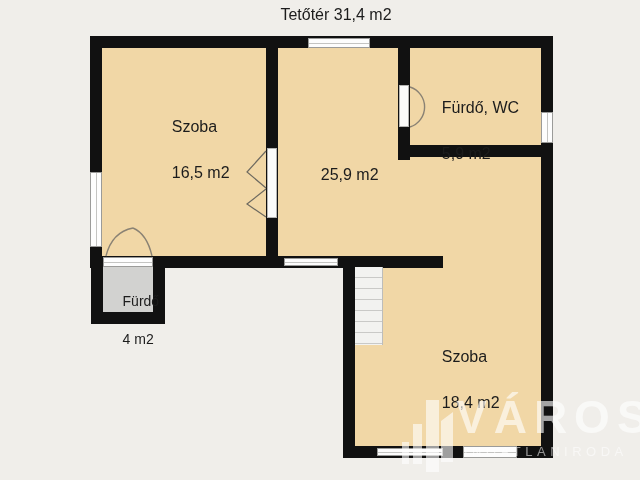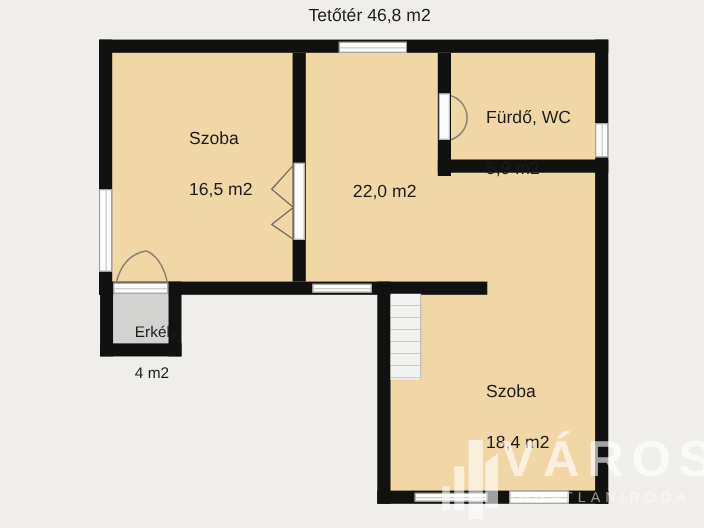--- a/index.html
+++ b/index.html
@@ -46,21 +46,21 @@
   .wm-b2{left:13px;bottom:10px;width:9px;height:40px;}
   .wm-b3{left:26px;bottom:2px;width:13px;height:72px;}
   .wm-b4{left:41px;bottom:12px;width:12px;height:50px;
          clip-path:polygon(0 18%,100% 0,100% 100%,0 100%);}
 </style>
 </head>
 <body>
 
 <div id="stage">
 
-  <div class="title">Tetőtér 46,8 m2</div>
+  <div class="title">Tetőtér 31,4 m2</div>
 
   <div class="floor" style="left:96px;top:42px;width:452px;height:220px;"></div>
   <div class="floor" style="left:348px;top:262px;width:200px;height:190px;"></div>
 
   <div class="wall" style="left:90px;top:36px;width:463px;height:12px;"></div>
   <div class="wall" style="left:90px;top:36px;width:12px;height:232px;"></div>
   <div class="wall" style="left:541px;top:36px;width:12px;height:422px;"></div>
   <div class="wall" style="left:90px;top:256px;width:353px;height:12px;"></div>
   <div class="wall" style="left:343px;top:256px;width:12px;height:202px;"></div>
   <div class="wall" style="left:343px;top:446px;width:210px;height:12px;"></div>
@@ -97,32 +97,32 @@
 
     <path d="M410,87 A21,21 0 0 1 410,127" fill="none" stroke="#8a8274" stroke-width="1.4"></path>
   </svg>
 
   <div class="label" style="left:154px;top:92px;">
     <span>Szoba</span><br>
     <span>16,5 m2</span>
   </div>
   <div class="label" style="left:303px;top:94px;">
     <br>
-    <span>22,0 m2</span>
+    <span>25,9 m2</span>
   </div>
   <div class="label" style="left:424px;top:73px;">
     <span>Fürdő, WC</span><br>
     <span>5,9 m2</span>
   </div>
   <div class="label" style="left:424px;top:322px;">
     <span>Szoba</span><br>
     <span>18,4 m2</span>
   </div>
   <div class="label small" style="left:107px;top:273px;">
-    <span>Erkély</span><br>
+    <span>Fürdő</span><br>
     <span>4 m2</span>
   </div>
 
   <div class="wm-icon">
     <div class="wm-b1"></div>
       <div class="wm-b2"></div>
       <div class="wm-b3"></div>
       <div class="wm-b4"></div>
   </div>
   <div class="wm-brand">VÁROSI</div>

